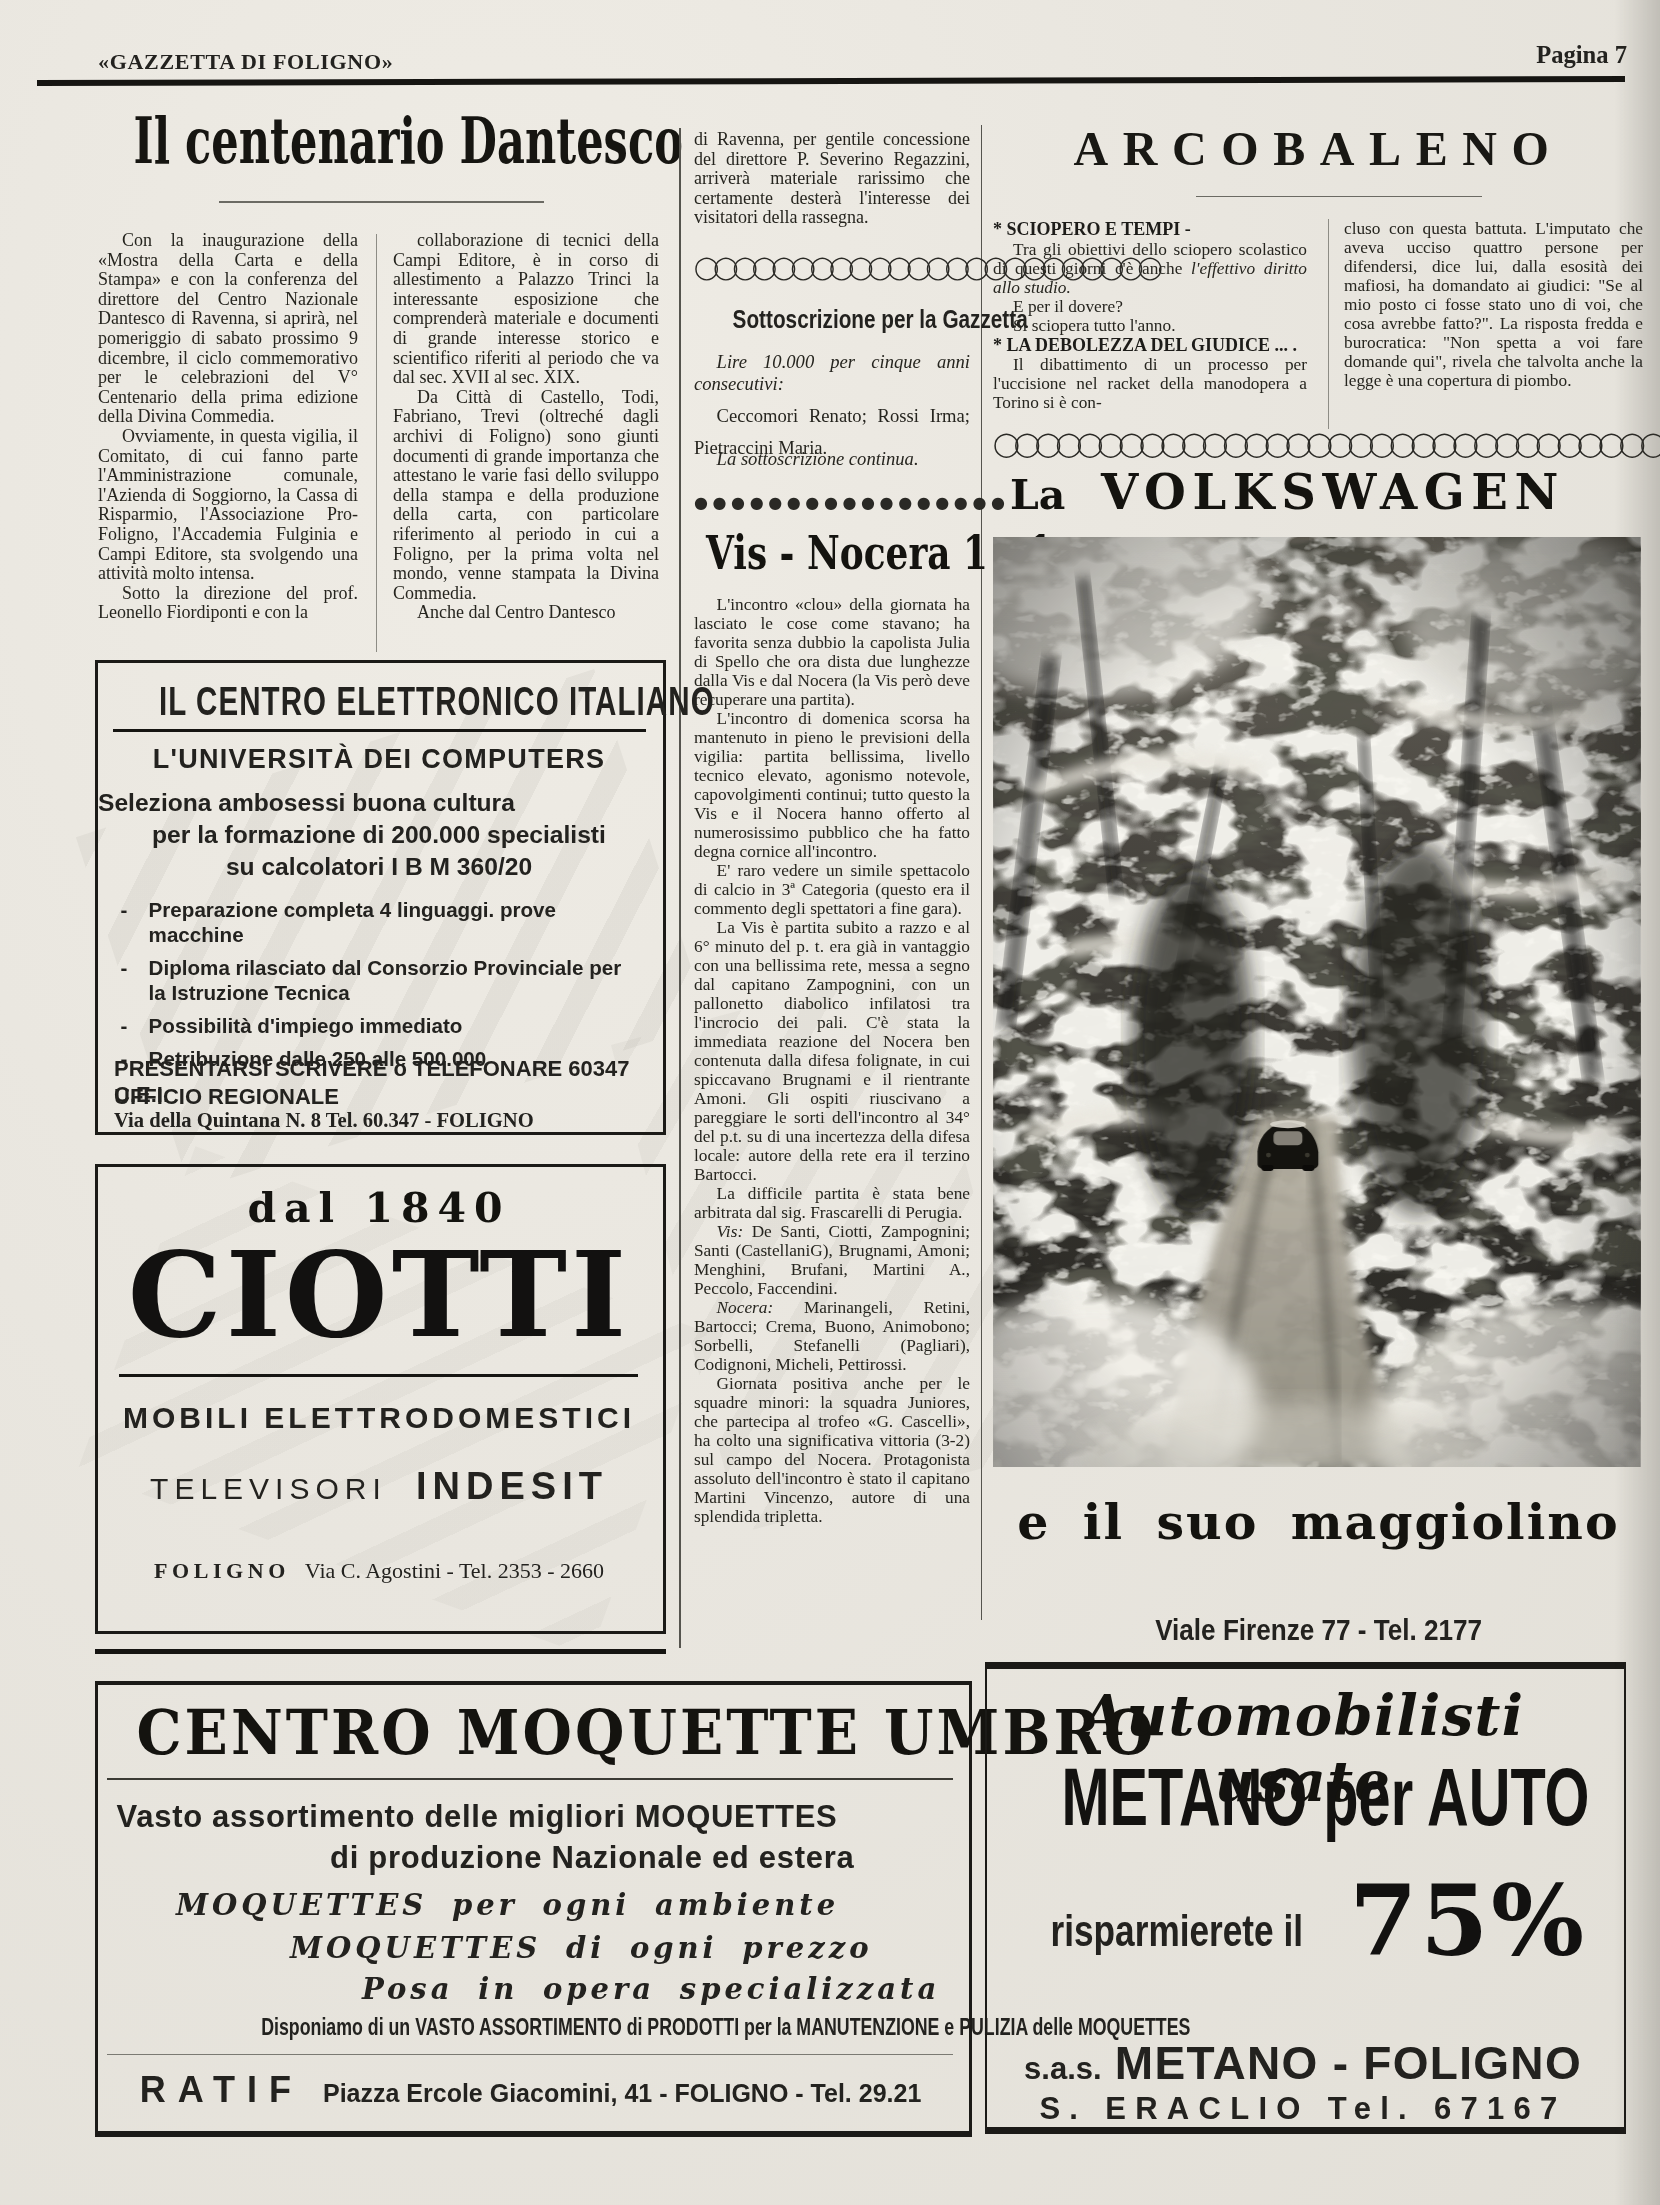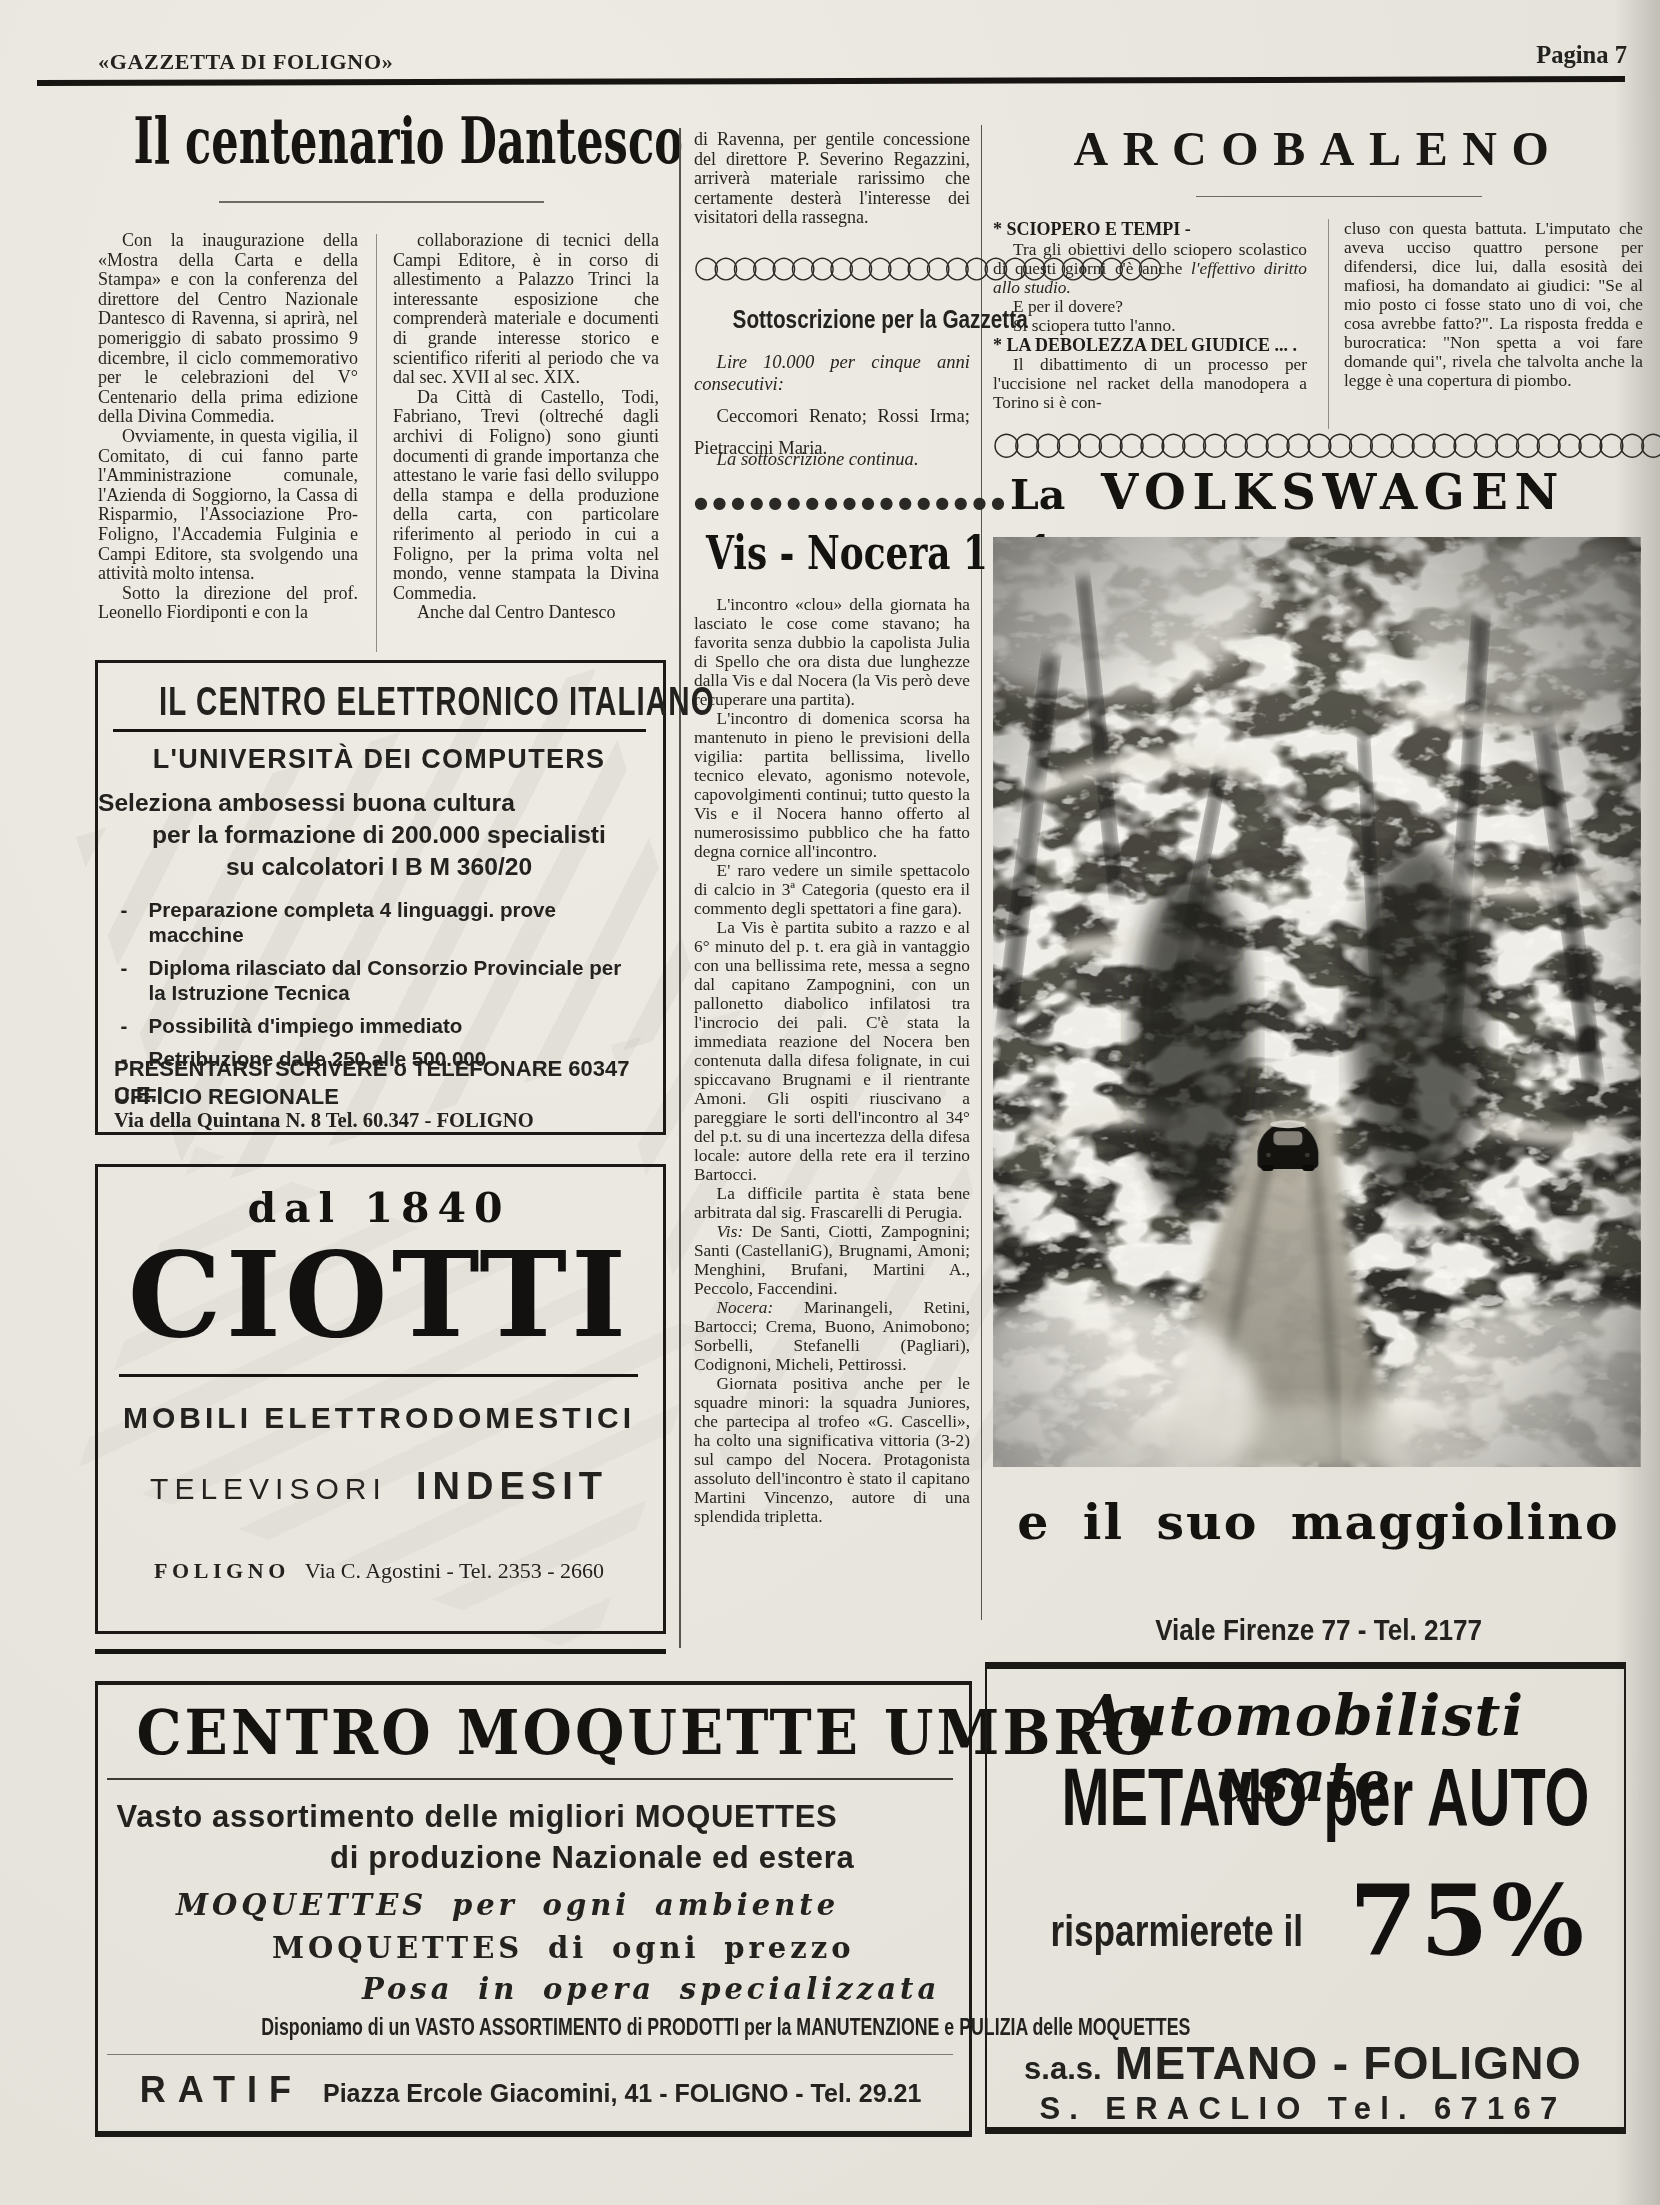--- a/index.html
+++ b/index.html
@@ -244,21 +244,21 @@
   <div class="abs rule" style="left:95px;top:1649px;width:571px;height:5.3px;"></div>
 
   <div class="box" style="left:95px;top:1681px;width:871px;height:446px;border-top-width:4.6px;border-bottom-width:6px;">
     <div class="abs" style="left:0;top:12px;width:865px;text-align:center;">
       <span class="cond dj" style="font-weight:bold;font-size:61px;letter-spacing:3.3px;transform:scaleX(0.93);color:#14130f;">CENTRO MOQUETTE UMBRO</span>
     </div>
     <div class="abs" style="left:9.3px;top:93px;width:846px;height:2px;background:#3c3b35;"></div>
     <div class="abs sans" style="left:18.6px;top:114px;width:830px;font-weight:bold;font-size:31px;letter-spacing:0.7px;">Vasto assortimento delle migliori MOQUETTES</div>
     <div class="abs sans" style="left:232px;top:155px;width:631px;font-weight:bold;font-size:31px;letter-spacing:0.7px;">di produzione Nazionale ed estera</div>
     <div class="abs dj" style="left:78px;top:203px;font-weight:bold;font-style:italic;font-size:29px;letter-spacing:4px;word-spacing:10.6px;">MOQUETTES per ogni ambiente</div>
-    <div class="abs dj" style="left:174px;top:246px;font-weight:bold;font-size:29px;letter-spacing:4px;word-spacing:10.6px;">MOQUETTES di ogni prezzo</div>
+    <div class="abs dj" style="left:192px;top:246px;font-weight:bold;font-style:italic;font-size:29px;letter-spacing:4px;word-spacing:10.6px;">MOQUETTES di ogni prezzo</div>
     <div class="abs dj" style="left:264px;top:287px;font-weight:bold;font-style:italic;font-size:29px;letter-spacing:4px;word-spacing:10.6px;">Posa in opera specializzata</div>
     <div class="abs" style="left:0;top:328px;width:865px;text-align:center;">
       <span class="cond sans" style="font-weight:bold;font-size:24px;transform:scaleX(0.74);">Disponiamo di un VASTO ASSORTIMENTO di PRODOTTI per la MANUTENZIONE e PULIZIA delle MOQUETTES</span>
     </div>
     <div class="abs" style="left:9.3px;top:369px;width:846px;height:1.3px;background:#7b7a73;"></div>
     <div class="abs" style="left:0;top:384px;width:865px;text-align:center;">
       <span class="sans" style="font-weight:bold;font-size:36px;letter-spacing:12px;">RATIF</span>
       <span class="sans" style="font-weight:bold;font-size:25px;margin-left:17.3px;">Piazza Ercole Giacomini, 41 - FOLIGNO - Tel. 29.21</span>
     </div>
   </div>

